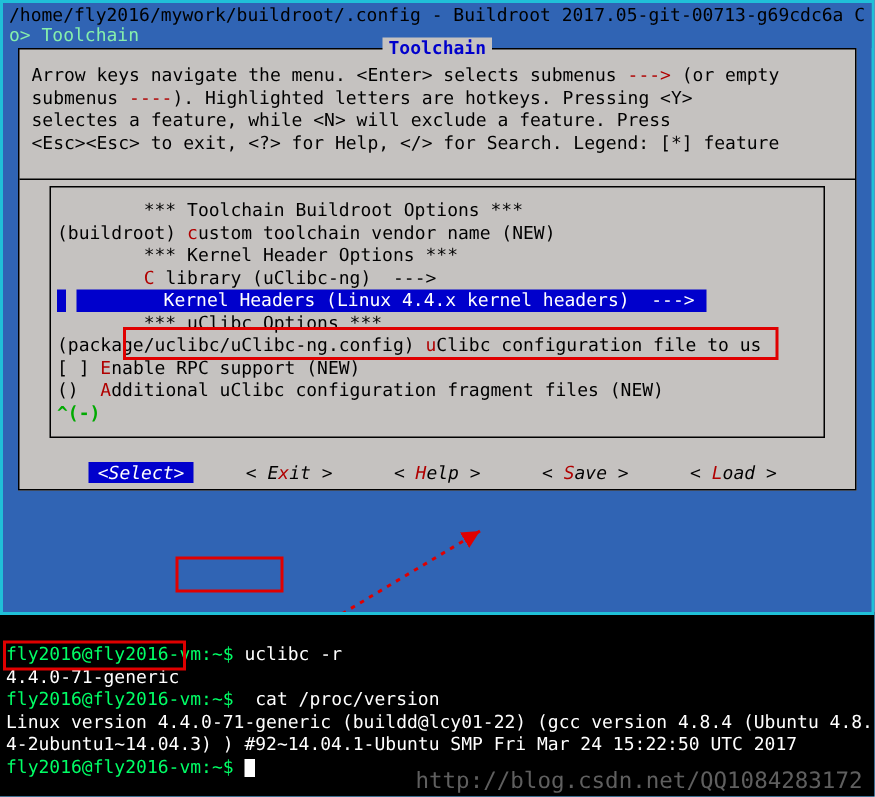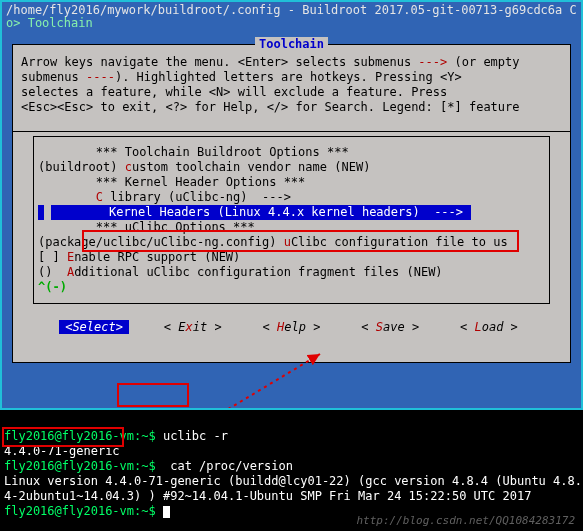--- a/index.html
+++ b/index.html
@@ -18,28 +18,28 @@
     background: #3064b4;
     width: 579px;
     height: 527px;
   }
   .titlebar {
     color: #fff;
     background: #3064b4;
     padding: 2px 4px;
     line-height: 13px;
   }
-  .titlebar .path { color: #e5e5e5; }
+  .titlebar .path { color: #000000; }
   .titlebar .sub { color: #86efac; }
   .config-area {
     background: #c5c2c0;
-    margin: 12px 10px 0 10px;
+    margin: 0 10px 0 10px;
     position: relative;
     border: 1px solid #000;
-    padding-bottom: 26px;
+    padding-bottom: 2px;
   }
   .box-title {
     position: relative;
     text-align: center;
     color: #0000cc;
     margin-top: -8px;
     font-weight: bold;
   }
   .box-title span {
     background: #c5c2c0;
@@ -116,23 +116,22 @@
   .arrow-svg {
     position: absolute;
     pointer-events: none;
     left: 0; top: 0;
   }
   .watermark {
     position: absolute;
     right: 8px;
     bottom: 3px;
     color: #888;
-    font-size: 11px;
+    font-size: 15px;
     opacity: .7;
-    font-style: italic;
   }
   .cursor { display:inline-block; width:7px; height:12px; background:#fff; vertical-align:middle;}
 </style>
 </head>
 <body>
 
 <div class="window">
   <div class="titlebar">
     <div class="path">/home/fly2016/mywork/buildroot/.config - Buildroot 2017.05-git-00713-g69cdc6a C</div>
     <div class="sub">o&gt; Toolchain</div>

